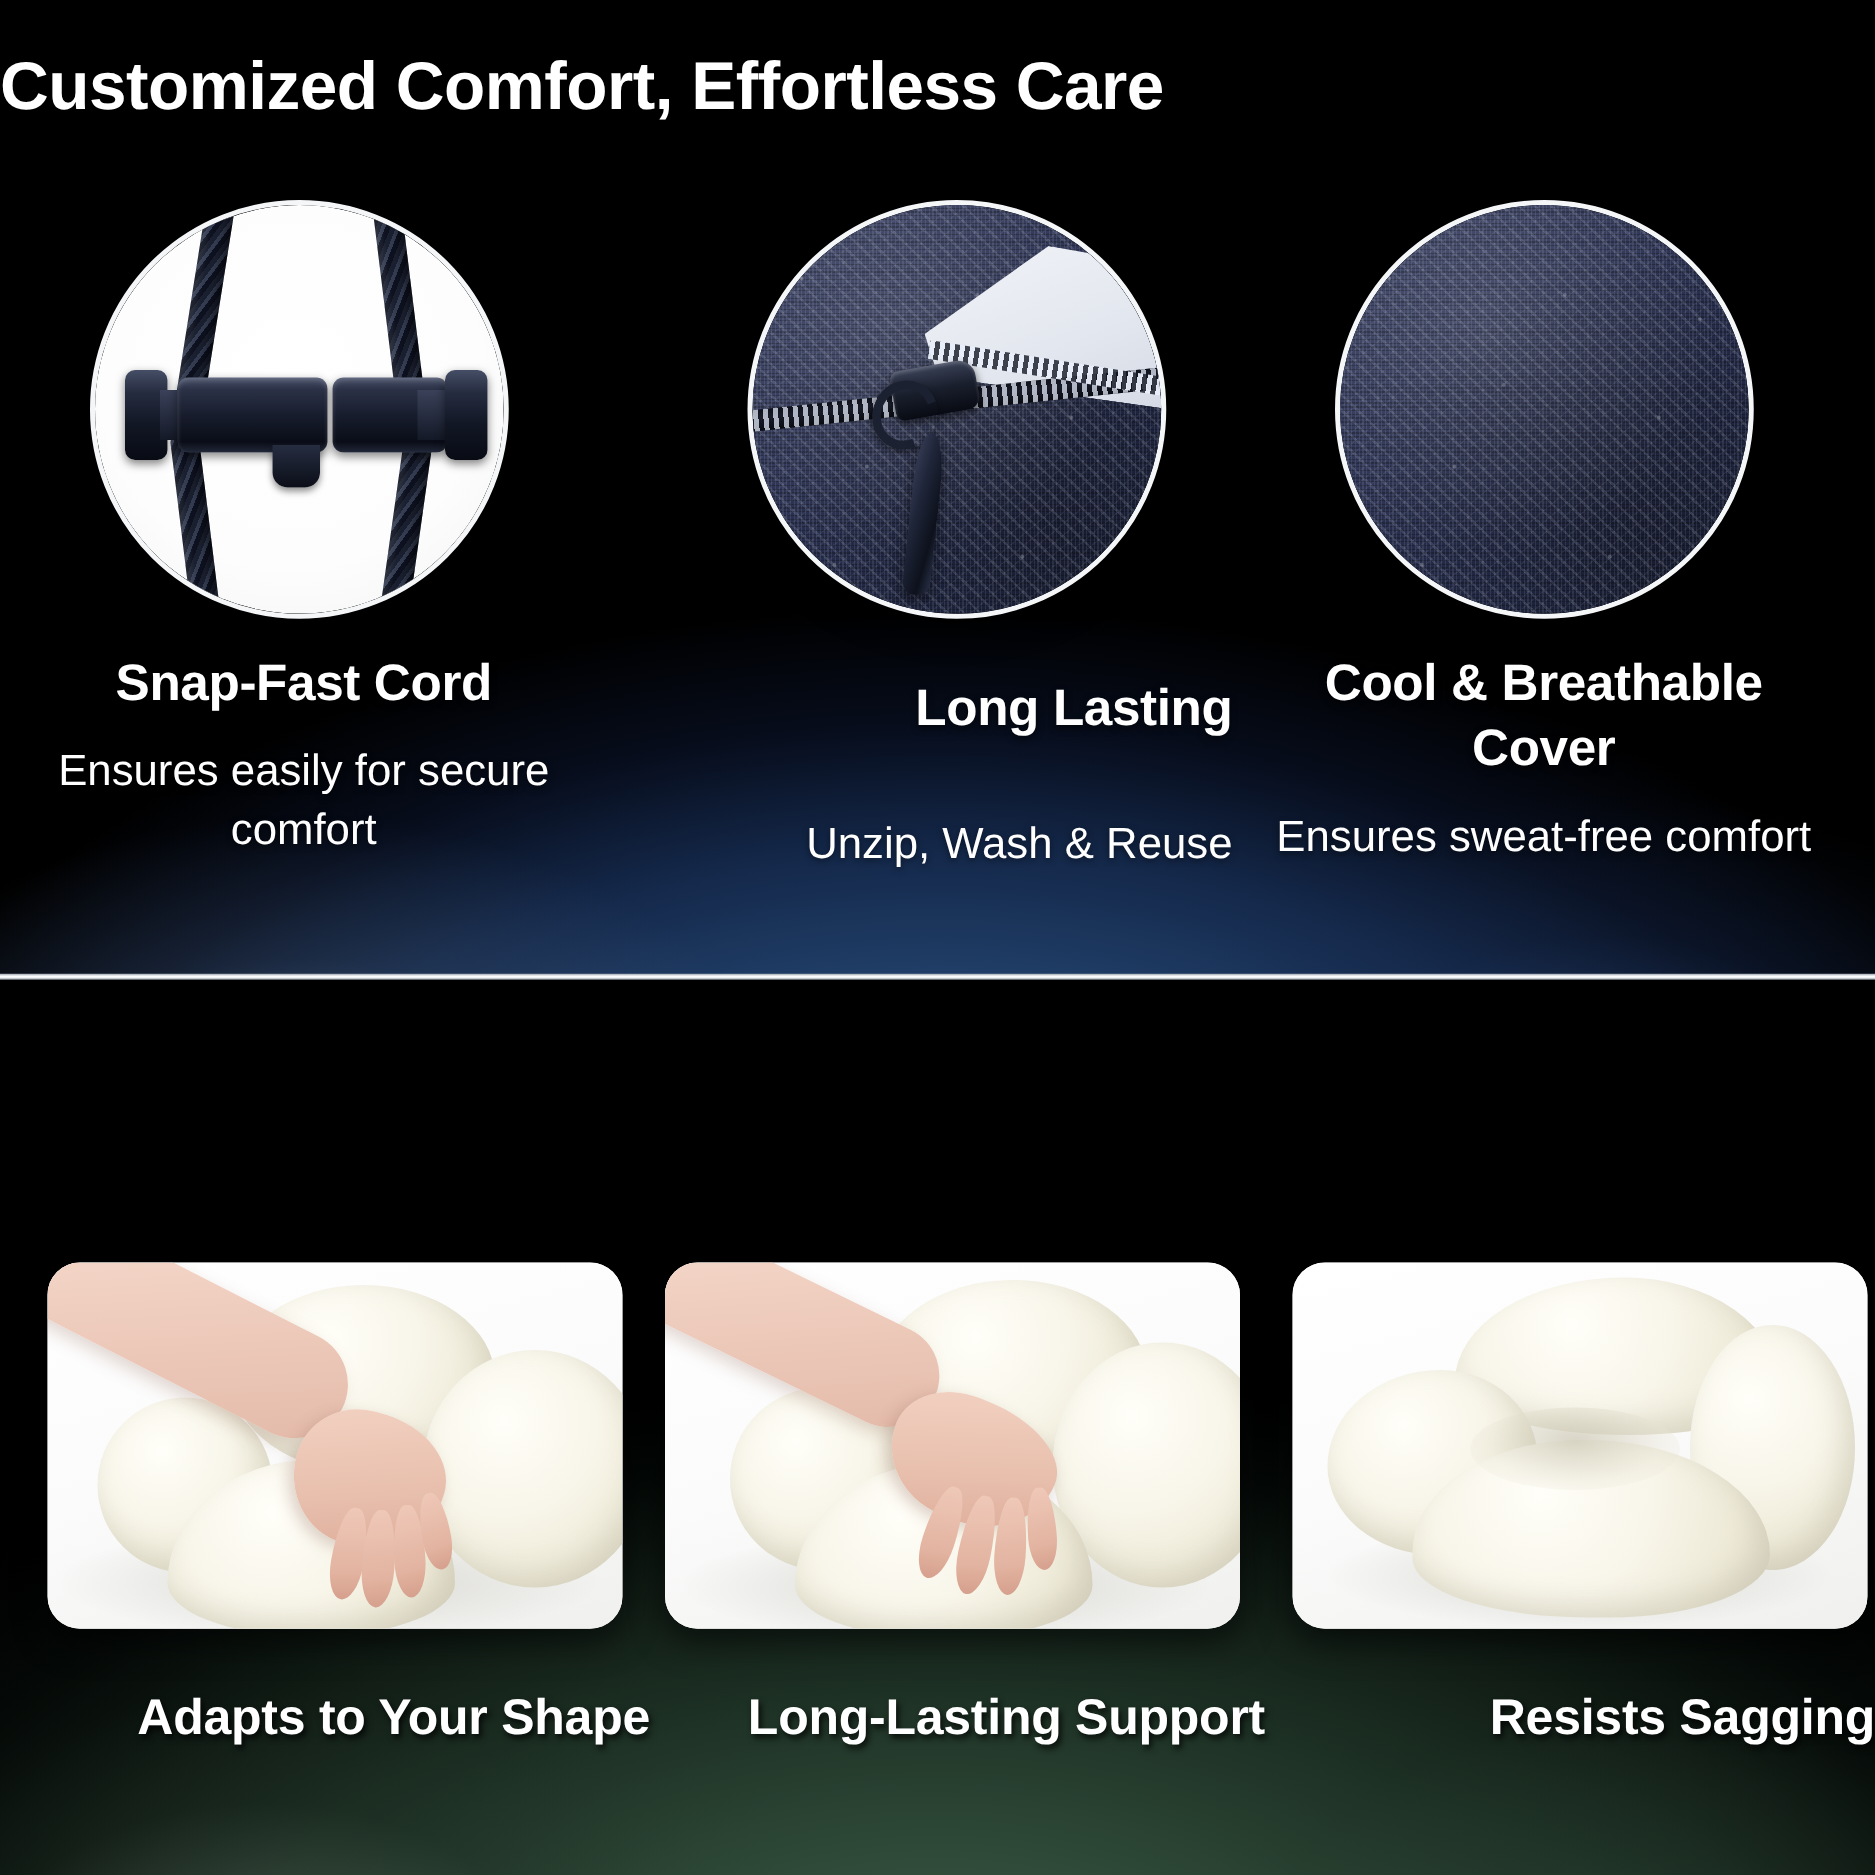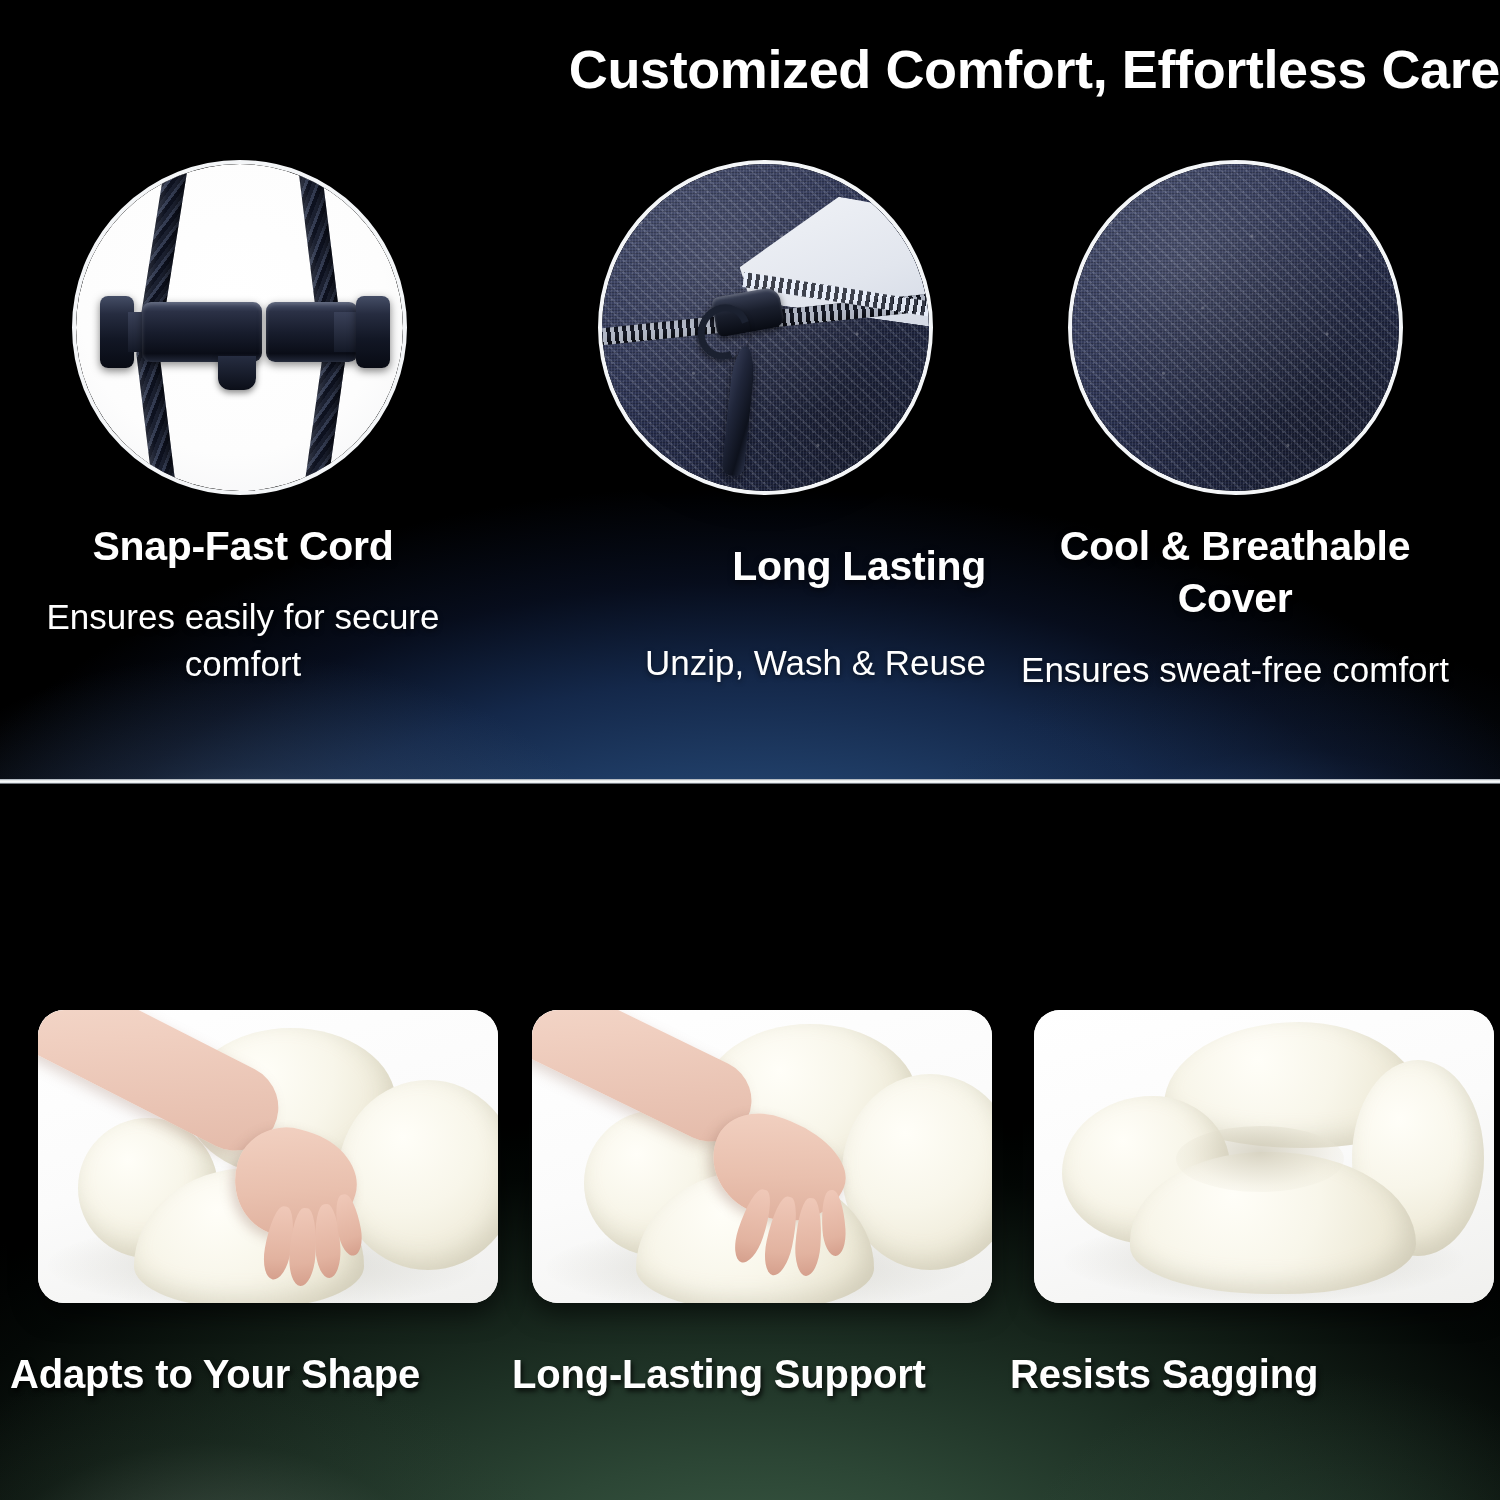--- a/index.html
+++ b/index.html
@@ -52,21 +52,21 @@
       radial-gradient(ellipse 30% 40% at 14% 112%, rgba(118,134,122,.45) 0%, rgba(40,58,46,.18) 50%, rgba(0,0,0,0) 80%),
       radial-gradient(ellipse 26% 36% at 88% 110%, rgba(60,92,72,.35) 0%, rgba(0,0,0,0) 78%);
   }
   .panel-bottom .topfade{
     position:absolute; left:0; top:0; width:100%; height:40%;
     background:linear-gradient(to bottom,#000 0%, rgba(0,0,0,.92) 40%, rgba(0,0,0,0) 100%);
   }
 
   
   .heading{
-    position:absolute; left:0; width:100%; text-align:right;
+    position:absolute; left:0; width:100%; text-align:left;
     color:#fff; font-weight:bold; letter-spacing:-.4px;
     text-shadow: 3px 4px 5px rgba(0,0,0,.85), 0 0 2px rgba(0,0,0,.6);
     z-index:8;
   }
   .heading-top{ top:38px;  font-size:54px; }
   .heading-bottom{ top:862px; font-size:50px; }
 
   
   .circles{
     position:absolute; left:0; top:160px; width:1500px; height:335px; z-index:6;
@@ -203,21 +203,21 @@
   .feat .t{
     font-size:41px; font-weight:bold; line-height:1.28;
     letter-spacing:-.3px;
     text-shadow:0 2px 6px rgba(0,0,0,.55);
   }
   .feat .d{
     margin-top:22px; font-size:35px; line-height:1.32; font-weight:400;
     text-shadow:0 2px 5px rgba(0,0,0,.5);
   }
   .feat.f2 .t{ margin-top:20px; }
-  .feat.f2 .d{ margin-top:48px; }
+  .feat.f2 .d{ margin-top:60px; }
 
   
   .cards{ position:absolute; left:0; top:1010px; width:1500px; height:300px; z-index:6; }
   .card{
     position:absolute; top:0; width:460px; height:293px;
     border-radius:26px; overflow:hidden;
     background:#fff;
     box-shadow:0 10px 26px rgba(0,0,0,.55);
   }
   .card.k1{ left:38px; }
@@ -236,21 +236,21 @@
   .arm{ position:absolute; background:linear-gradient(150deg,#f6ddd0 0%,#f0cfc0 40%,#e3b9a8 100%);
         box-shadow:-4px 6px 14px rgba(150,110,95,.28); }
   .hand{ position:absolute; background:linear-gradient(160deg,#f3d3c4 0%,#e9c0ae 55%,#dcab98 100%);
         box-shadow:-3px 5px 12px rgba(150,110,95,.3); }
   .finger{ position:absolute; border-radius:44% 44% 50% 50%/60% 60% 40% 40%;
         background:linear-gradient(170deg,#f0c9b9 0%,#e2b3a0 70%,#d49e8b 100%); }
 
   
   .caps{ position:absolute; left:0; top:1352px; width:1500px; z-index:8; }
   .cap{
-    position:absolute; top:0; text-align:left; color:#fff;
+    position:absolute; top:0; text-align:right; color:#fff;
     font-size:40px; font-weight:bold; letter-spacing:-.2px;
     text-shadow:2px 3px 5px rgba(0,0,0,.8);
   }
   .cap.p1{ left:10px;   width:510px; }
   .cap.p2{ left:512px;  width:500px; }
   .cap.p3{ left:1010px; width:490px; }
 </style>
 </head>
 <body>
 

